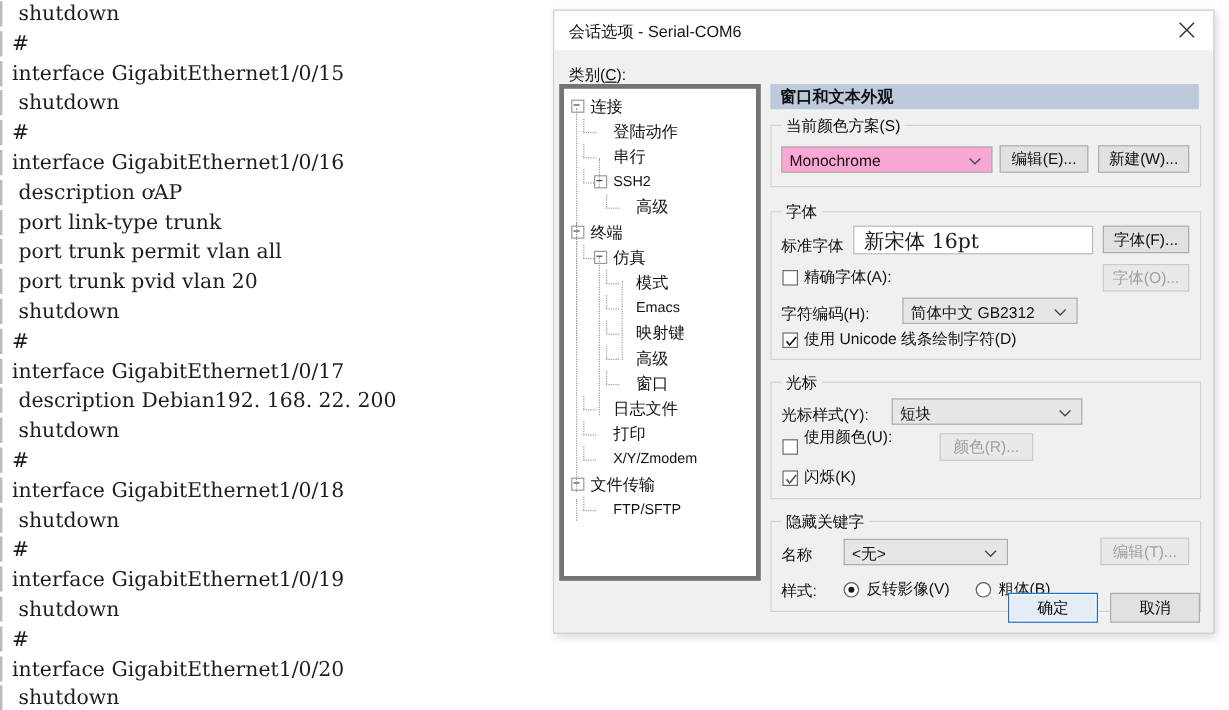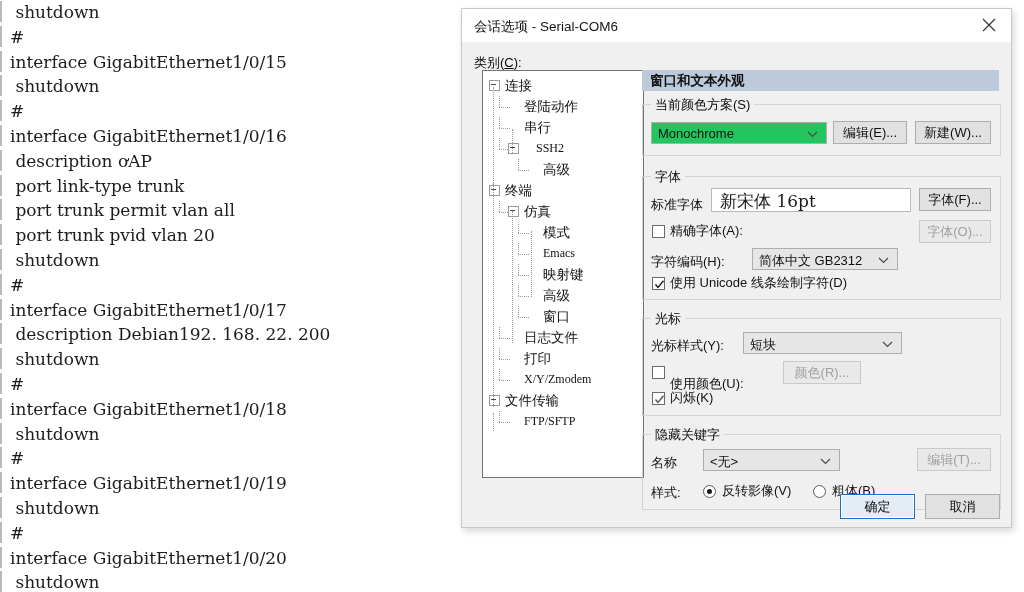--- a/index.html
+++ b/index.html
@@ -36,22 +36,22 @@
   .closebtn{
     position:absolute;right:0;top:0;width:44px;height:31px;cursor:default;
   }
   .closebtn svg{position:absolute;left:15px;top:9px;}
   .dlgbody{position:absolute;left:0;top:33px;right:0;bottom:0;background:#f0f0f0;}
   .catlabel{position:absolute;left:12px;top:12px;font-size:13px;}
   u{text-decoration:underline;}
 
   
   .treebox{
-    position:absolute;left:20px;top:28px;width:160px;height:406px;
-    background:#ffffff;border:1px solid #737373;overflow:hidden;font-family:Liberation Serif, serif;
+    position:absolute;left:4px;top:28px;width:160px;height:406px;
+    background:#ffffff;border:4px solid #737373;overflow:hidden;
   }
   .tnode{position:relative;height:21px;white-space:nowrap;font-size:13.5px;color:#111;}
   .tnode .tx{position:absolute;top:1px;}
   .tnode .lbl{display:inline-block;line-height:19px;padding:0 2px;}
   .tnode.sel .lbl{background:#0a6cd6;color:#ffffff;}
   .tnode.sel{outline:none;}
   .tnode.sel .lbl{box-shadow:0 0 0 1px #0a6cd6;}
   .expander{
     position:absolute;width:9px;height:9px;border:1px solid #9a9a9a;background:#fff;
     top:5px;
@@ -143,21 +143,21 @@
           </div>
           <div class="tnode">
             <span class="tx" style="left: 39px;"><span class="lbl">串行</span></span>
             <span class="hline" style="left: 16px; top: 10.5px; width: 11px;"></span>
             <span class="vline" style="left: 16px; top: 0px; height: 10.5px;"></span>
           </div>
           <div class="tnode">
             <span class="expander" style="left: 25px;">
               <i></i>
             </span>
-            <span class="tx" style="left: 39px; margin-left: 12px;"><span class="lbl small">SSH2</span></span>
+            <span class="tx" style="left: 39px;"><span class="lbl small">SSH2</span></span>
             <span class="hline" style="left: 16px; top: 10.5px; width: 9px;"></span>
             <span class="vline" style="left: 16px; top: 0px; height: 10.5px;"></span>
           </div>
           <div class="tnode">
             <span class="tx" style="left: 58px;"><span class="lbl">高级</span></span>
             <span class="hline" style="left: 35px; top: 10.5px; width: 11px;"></span>
             <span class="vline" style="left: 35px; top: 0px; height: 10.5px;"></span>
           </div>
           <div class="tnode">
             <span class="expander" style="left: 6px;">
@@ -231,21 +231,21 @@
           <span class="vline" style="left: 29px; top: 140px; height: 132px;"></span>
           <span class="vline" style="left: 48px; top: 160px; height: 66px;"></span>
         </div>
     </div>
 
     <div class="pane">
       <div class="panehdr">窗口和文本外观</div>
 
       <div class="group" style="left:0;top:34px;width:357px;height:50px;">
         <div class="grouptitle">当前颜色方案(S)</div>
-        <div class="combo" style="left:8px;top:17px;width:176px;background:#22c55e;">
+        <div class="combo" style="left:8px;top:17px;width:176px;background:#f9a8d4;">
           <span class="cv">Monochrome</span>
           <svg class="arrow" width="11" height="7" viewBox="0 0 11 7">
               <path d="M1 1 L5.5 5.5 L10 1" stroke="#4a4a4a" stroke-width="1.2" fill="none"></path>
             </svg>
         </div>
         <div class="btn" style="left:190px;top:16px;width:74px;">编辑(E)...</div>
         <div class="btn" style="left:272px;top:16px;width:76px;">新建(W)...</div>
       </div>
 
       <div class="group" style="left:0;top:106px;width:357px;height:122px;">
@@ -282,21 +282,21 @@
 
         <div class="lbltxt" style="left:8px;top:18px;">光标样式(Y):</div>
         <div class="combo" style="left:100px;top:13px;width:159px;">
           <span class="cv">短块</span>
           <svg class="arrow" width="11" height="7" viewBox="0 0 11 7">
               <path d="M1 1 L5.5 5.5 L10 1" stroke="#4a4a4a" stroke-width="1.2" fill="none"></path>
             </svg>
         </div>
 
         <div class="cbx" style="left:9px;top:47px;"></div>
-        <div class="lbltxt" style="left:27px;top:56px;">使用颜色(U):</div>
+        <div class="lbltxt" style="left:27px;top:36px;">使用颜色(U):</div>
         <div class="btn dis" style="left:140px;top:42px;width:78px;">颜色(R)...</div>
 
         <div class="cbx" style="left:9px;top:73px;">
           <svg width="11" height="11" viewBox="0 0 11 11">
               <path d="M1.5 5.5 L4 8.5 L9.5 1.8" stroke="#555" stroke-width="1.4" fill="none"></path>
             </svg>
         </div>
         <div class="lbltxt" style="left:27px;top:70px;">闪烁(K)</div>
       </div>
 

